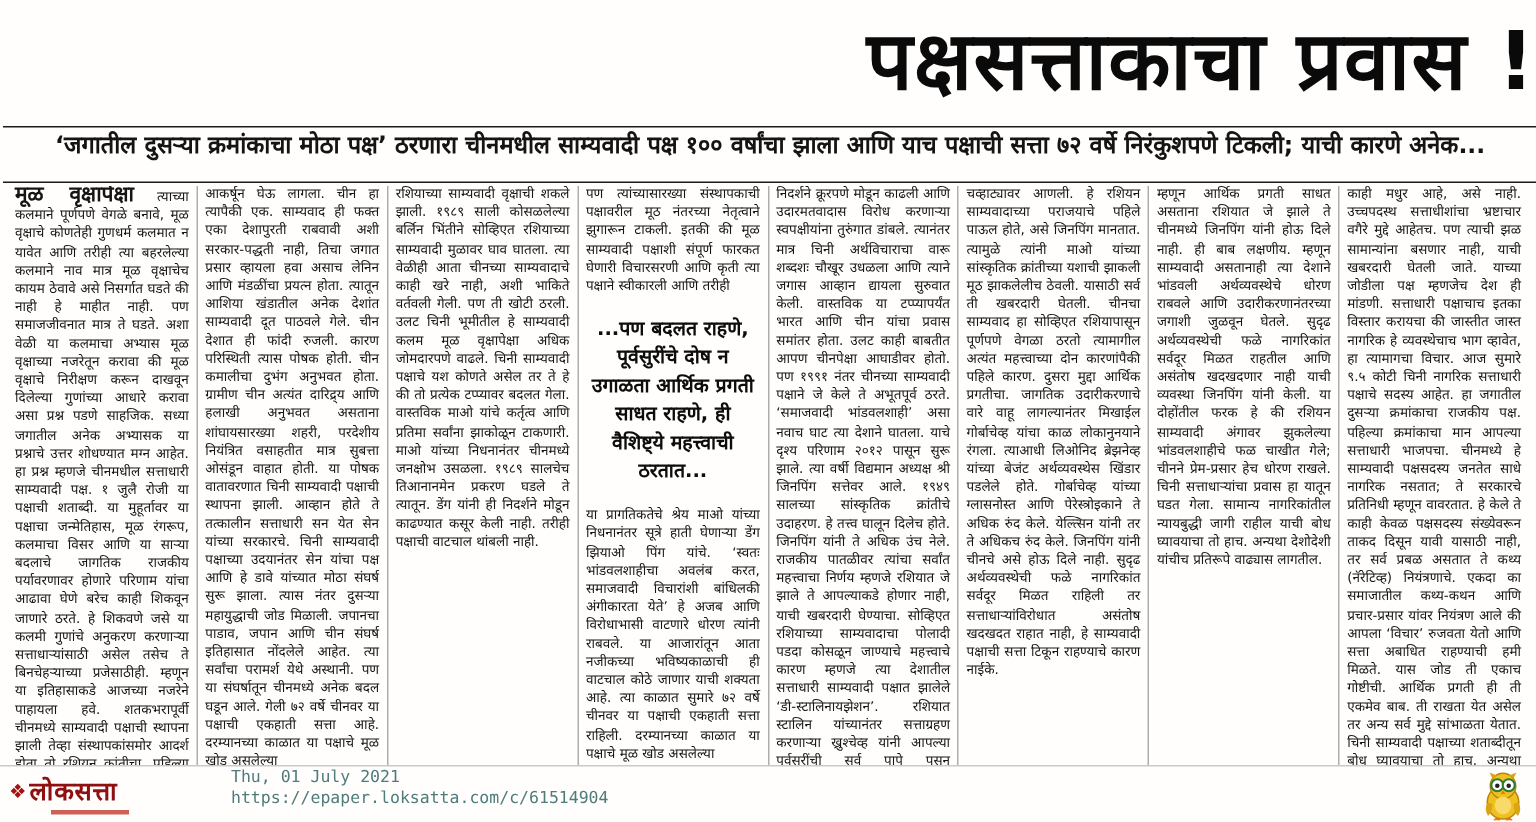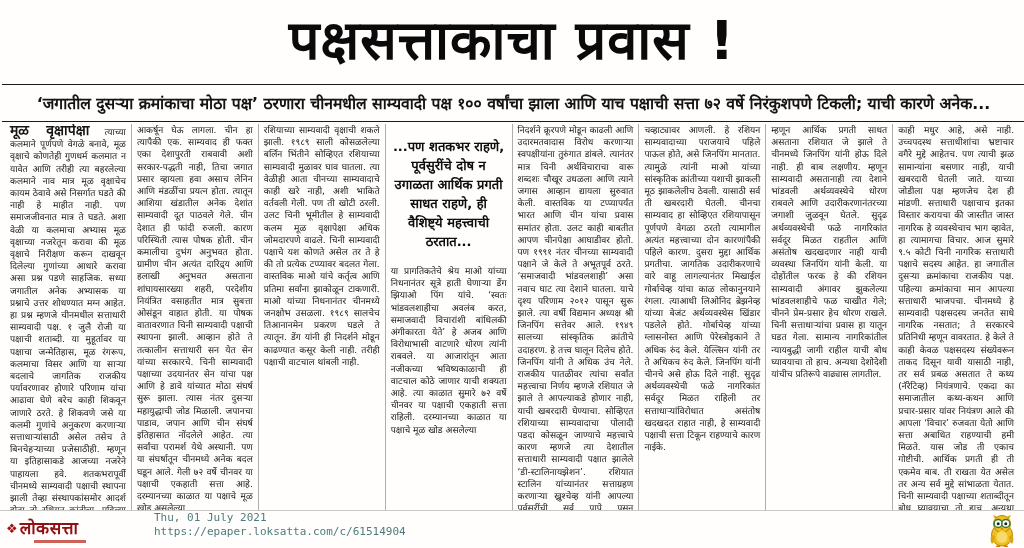--- a/index.html
+++ b/index.html
@@ -1,25 +1,25 @@
 <!DOCTYPE html>
 <html><head>
 <meta charset="utf-8">
 <style>
   html,body{margin:0;padding:0;background:#e8e8e8;}
   .page{position:relative;width:1024px;height:548px;background:#fffefc;margin:0 auto;
         font-family:"DejaVu Sans","Liberation Sans",sans-serif;color:#111;overflow:hidden;}
   
-  .headline{position:absolute;top:2px;left:0;right:0;text-align:center;
+  .headline{position:absolute;top:2px;left:0;right:0;text-align:right;
             font-size:54px;line-height:78px;font-weight:900;color:#0a0a0a;
             letter-spacing:1px;white-space:nowrap;}
   
   .subhead-band{position:absolute;top:84px;left:2px;right:0;height:36px;
                 border-top:1.5px solid #1a1a1a;border-bottom:1.5px solid #1a1a1a;
-                display:flex;align-items:center;justify-content:center;}
+                display:flex;align-items:flex-start;justify-content:center;}
   .subhead{font-size:16px;font-weight:700;color:#141414;white-space:nowrap;
            transform:scaleX(0.98);}
   
   .cols{position:absolute;top:124px;left:5px;right:5px;bottom:37px;
         display:flex;}
   .col{flex:1 1 0;padding:0 5px;border-right:1px solid #adadad;overflow:hidden;
        font-size:9px;line-height:12.2px;text-align:justify;color:#151515;}
   .col:last-child{border-right:none;}
   .col p{margin:0 0 3px 0;text-indent:9px;}
   .col p.first{text-indent:0;}
@@ -55,21 +55,22 @@
     <div class="col">
       <p class="first"><span class="lead-in">मूळ वृक्षापेक्षा</span> <span>त्याच्या कलमाने पूर्णपणे वेगळे बनावे, मूळ वृक्षाचे कोणतेही गुणधर्म कलमात न यावेत आणि तरीही त्या बहरलेल्या कलमाने नाव मात्र मूळ वृक्षाचेच कायम ठेवावे असे निसर्गात घडते की नाही हे माहीत नाही. पण समाजजीवनात मात्र ते घडते. अशा वेळी या कलमाचा अभ्यास मूळ वृक्षाच्या नजरेतून करावा की मूळ वृक्षाचे निरीक्षण करून दाखवून दिलेल्या गुणांच्या आधारे करावा असा प्रश्न पडणे साहजिक. सध्या जगातील अनेक अभ्यासक या प्रश्नाचे उत्तर शोधण्यात मग्न आहेत. हा प्रश्न म्हणजे चीनमधील सत्ताधारी साम्यवादी पक्ष. १ जुलै रोजी या पक्षाची शताब्दी. या मुहूर्तावर या पक्षाचा जन्मेतिहास, मूळ रंगरूप, कलमाचा विसर आणि या साऱ्या बदलाचे जागतिक राजकीय पर्यावरणावर होणारे परिणाम यांचा आढावा घेणे बरेच काही शिकवून जाणारे ठरते. हे शिकवणे जसे या कलमी गुणांचे अनुकरण करणाऱ्या सत्ताधाऱ्यांसाठी असेल तसेच ते बिनचेहऱ्याच्या प्रजेसाठीही. म्हणून या इतिहासाकडे आजच्या नजरेने पाहायला हवे. शतकभरापूर्वी चीनमध्ये साम्यवादी पक्षाची स्थापना झाली तेव्हा संस्थापकांसमोर आदर्श होता तो रशियन क्रांतीचा. पहिल्या महायुद्धाच्या समाप्तीस जग विदग्ध झालेले असताना रशियाने क्रांती अनुभवली आणि त्यातून जन्मास आलेल्या सोव्हिएत रशियामुळे साम्यवादाचा झेंडा अनेकांना</span></p>
     </div>
     <div class="col">
       <p class="first">आकर्षून घेऊ लागला. चीन हा त्यापैकी एक. साम्यवाद ही फक्त एका देशापुरती राबवावी अशी सरकार-पद्धती नाही, तिचा जगात प्रसार व्हायला हवा असाच लेनिन आणि मंडळींचा प्रयत्न होता. त्यातून आशिया खंडातील अनेक देशांत साम्यवादी दूत पाठवले गेले. चीन देशात ही फांदी रुजली. कारण परिस्थिती त्यास पोषक होती. चीन कमालीचा दुभंग अनुभवत होता. ग्रामीण चीन अत्यंत दारिद्र्य आणि हलाखी अनुभवत असताना शांघायसारख्या शहरी, परदेशीय नियंत्रित वसाहतीत मात्र सुबत्ता ओसंडून वाहात होती. या पोषक वातावरणात चिनी साम्यवादी पक्षाची स्थापना झाली. आव्हान होते ते तत्कालीन सत्ताधारी सन येत सेन यांच्या सरकारचे. चिनी साम्यवादी पक्षाच्या उदयानंतर सेन यांचा पक्ष आणि हे डावे यांच्यात मोठा संघर्ष सुरू झाला. त्यास नंतर दुसऱ्या महायुद्धाची जोड मिळाली. जपानचा पाडाव, जपान आणि चीन संघर्ष इतिहासात नोंदलेले आहेत. त्या सर्वांचा परामर्श येथे अस्थानी. पण या संघर्षातून चीनमध्ये अनेक बदल घडून आले. गेली ७२ वर्षे चीनवर या पक्षाची एकहाती सत्ता आहे. दरम्यानच्या काळात या पक्षाचे मूळ खोड असलेल्या</p>
     </div>
     <div class="col">
       <p class="first">रशियाच्या साम्यवादी वृक्षाची शकले झाली. १९८९ साली कोसळलेल्या बर्लिन भिंतीने सोव्हिएत रशियाच्या साम्यवादी मुळावर घाव घातला. त्या वेळीही आता चीनच्या साम्यवादाचे काही खरे नाही, अशी भाकिते वर्तवली गेली. पण ती खोटी ठरली. उलट चिनी भूमीतील हे साम्यवादी कलम मूळ वृक्षापेक्षा अधिक जोमदारपणे वाढले. चिनी साम्यवादी पक्षाचे यश कोणते असेल तर ते हे की तो प्रत्येक टप्प्यावर बदलत गेला. वास्तविक माओ यांचे कर्तृत्व आणि प्रतिमा सर्वांना झाकोळून टाकणारी. माओ यांच्या निधनानंतर चीनमध्ये जनक्षोभ उसळला. १९८९ सालचेच तिआनानमेन प्रकरण घडले ते त्यातून. डेंग यांनी ही निदर्शने मोडून काढण्यात कसूर केली नाही. तरीही पक्षाची वाटचाल थांबली नाही.</p>
     </div>
     <div class="col">
-      <div class="pull-quote">...पण शतकभर राहणे, पूर्वसुरींचे दोष न उगाळता आर्थिक प्रगती साधत राहणे, ही वैशिष्ट्ये महत्त्वाची ठरतात...</div>
+      <p class="first">पण त्यांच्यासारख्या संस्थापकाची पक्षावरील मूठ नंतरच्या नेतृत्वाने झुगारून टाकली. इतकी की मूळ साम्यवादी पक्षाशी संपूर्ण फारकत घेणारी विचारसरणी आणि कृती त्या पक्षाने स्वीकारली आणि तरीही</p>
+      <div class="pull-quote">...पण बदलत राहणे, पूर्वसुरींचे दोष न उगाळता आर्थिक प्रगती साधत राहणे, ही वैशिष्ट्ये महत्त्वाची ठरतात...</div>
       <p class="first">या प्रागतिकतेचे श्रेय माओ यांच्या निधनानंतर सूत्रे हाती घेणाऱ्या डेंग झियाओ पिंग यांचे. ‘स्वतः भांडवलशाहीचा अवलंब करत, समाजवादी विचारांशी बांधिलकी अंगीकारता येते’ हे अजब आणि विरोधाभासी वाटणारे धोरण त्यांनी राबवले. या आजारांतून आता नजीकच्या भविष्यकाळाची ही वाटचाल कोठे जाणार याची शक्यता आहे. त्या काळात सुमारे ७२ वर्षे चीनवर या पक्षाची एकहाती सत्ता राहिली. दरम्यानच्या काळात या पक्षाचे मूळ खोड असलेल्या</p>
     </div>
     <div class="col">
       <p class="first">निदर्शने क्रूरपणे मोडून काढली आणि उदारमतवादास विरोध करणाऱ्या स्वपक्षीयांना तुरुंगात डांबले. त्यानंतर मात्र चिनी अर्थविचाराचा वारू शब्दशः चौखूर उधळला आणि त्याने जगास आव्हान द्यायला सुरुवात केली. वास्तविक या टप्प्यापर्यंत भारत आणि चीन यांचा प्रवास समांतर होता. उलट काही बाबतीत आपण चीनपेक्षा आघाडीवर होतो. पण १९९१ नंतर चीनच्या साम्यवादी पक्षाने जे केले ते अभूतपूर्व ठरते. ‘समाजवादी भांडवलशाही’ असा नवाच घाट त्या देशाने घातला. याचे दृश्य परिणाम २०१२ पासून सुरू झाले. त्या वर्षी विद्यमान अध्यक्ष श्री जिनपिंग सत्तेवर आले. १९४९ सालच्या सांस्कृतिक क्रांतीचे उदाहरण. हे तत्त्व घालून दिलेच होते. जिनपिंग यांनी ते अधिक उंच नेले. राजकीय पातळीवर त्यांचा सर्वांत महत्त्वाचा निर्णय म्हणजे रशियात जे झाले ते आपल्याकडे होणार नाही, याची खबरदारी घेण्याचा. सोव्हिएत रशियाच्या साम्यवादाचा पोलादी पडदा कोसळून जाण्याचे महत्त्वाचे कारण म्हणजे त्या देशातील सत्ताधारी साम्यवादी पक्षात झालेले ‘डी-स्टालिनायझेशन’. रशियात स्टालिन यांच्यानंतर सत्ताग्रहण करणाऱ्या ख्रुश्चेव्ह यांनी आपल्या पूर्वसुरींची सर्व पापे पुसून टाकण्याच्या मिषाने</p>
     </div>
     <div class="col">
       <p class="first">चव्हाट्यावर आणली. हे रशियन साम्यवादाच्या पराजयाचे पहिले पाऊल होते, असे जिनपिंग मानतात. त्यामुळे त्यांनी माओ यांच्या सांस्कृतिक क्रांतीच्या यशाची झाकली मूठ झाकलेलीच ठेवली. यासाठी सर्व ती खबरदारी घेतली. चीनचा साम्यवाद हा सोव्हिएत रशियापासून पूर्णपणे वेगळा ठरतो त्यामागील अत्यंत महत्त्वाच्या दोन कारणांपैकी पहिले कारण. दुसरा मुद्दा आर्थिक प्रगतीचा. जागतिक उदारीकरणाचे वारे वाहू लागल्यानंतर मिखाईल गोर्बाचेव्ह यांचा काळ लोकानुनयाने रंगला. त्याआधी लिओनिद ब्रेझनेव्ह यांच्या बेजंट अर्थव्यवस्थेस खिंडार पडलेले होते. गोर्बाचेव्ह यांच्या ग्लासनोस्त आणि पेरेस्त्रोइकाने ते अधिक रुंद केले. येल्त्सिन यांनी तर ते अधिकच रुंद केले. जिनपिंग यांनी चीनचे असे होऊ दिले नाही. सुदृढ अर्थव्यवस्थेची फळे नागरिकांत सर्वदूर मिळत राहिली तर सत्ताधाऱ्यांविरोधात असंतोष खदखदत राहात नाही, हे साम्यवादी पक्षाची सत्ता टिकून राहण्याचे कारण नाईके.</p>
     </div>
     <div class="col">
       <p class="first">म्हणून आर्थिक प्रगती साधत असताना रशियात जे झाले ते चीनमध्ये जिनपिंग यांनी होऊ दिले नाही. ही बाब लक्षणीय. म्हणून साम्यवादी असतानाही त्या देशाने भांडवली अर्थव्यवस्थेचे धोरण राबवले आणि उदारीकरणानंतरच्या जगाशी जुळवून घेतले. सुदृढ अर्थव्यवस्थेची फळे नागरिकांत सर्वदूर मिळत राहतील आणि असंतोष खदखदणार नाही याची व्यवस्था जिनपिंग यांनी केली. या दोहोंतील फरक हे की रशियन साम्यवादी अंगावर झुकलेल्या भांडवलशाहीचे फळ चाखीत गेले; चीनने प्रेम-प्रसार हेच धोरण राखले. चिनी सत्ताधाऱ्यांचा प्रवास हा यातून घडत गेला. सामान्य नागरिकांतील न्यायबुद्धी जागी राहील याची बोध घ्यावयाचा तो हाच. अन्यथा देशोदेशी यांचीच प्रतिरूपे वाढ्यास लागतील.</p>

